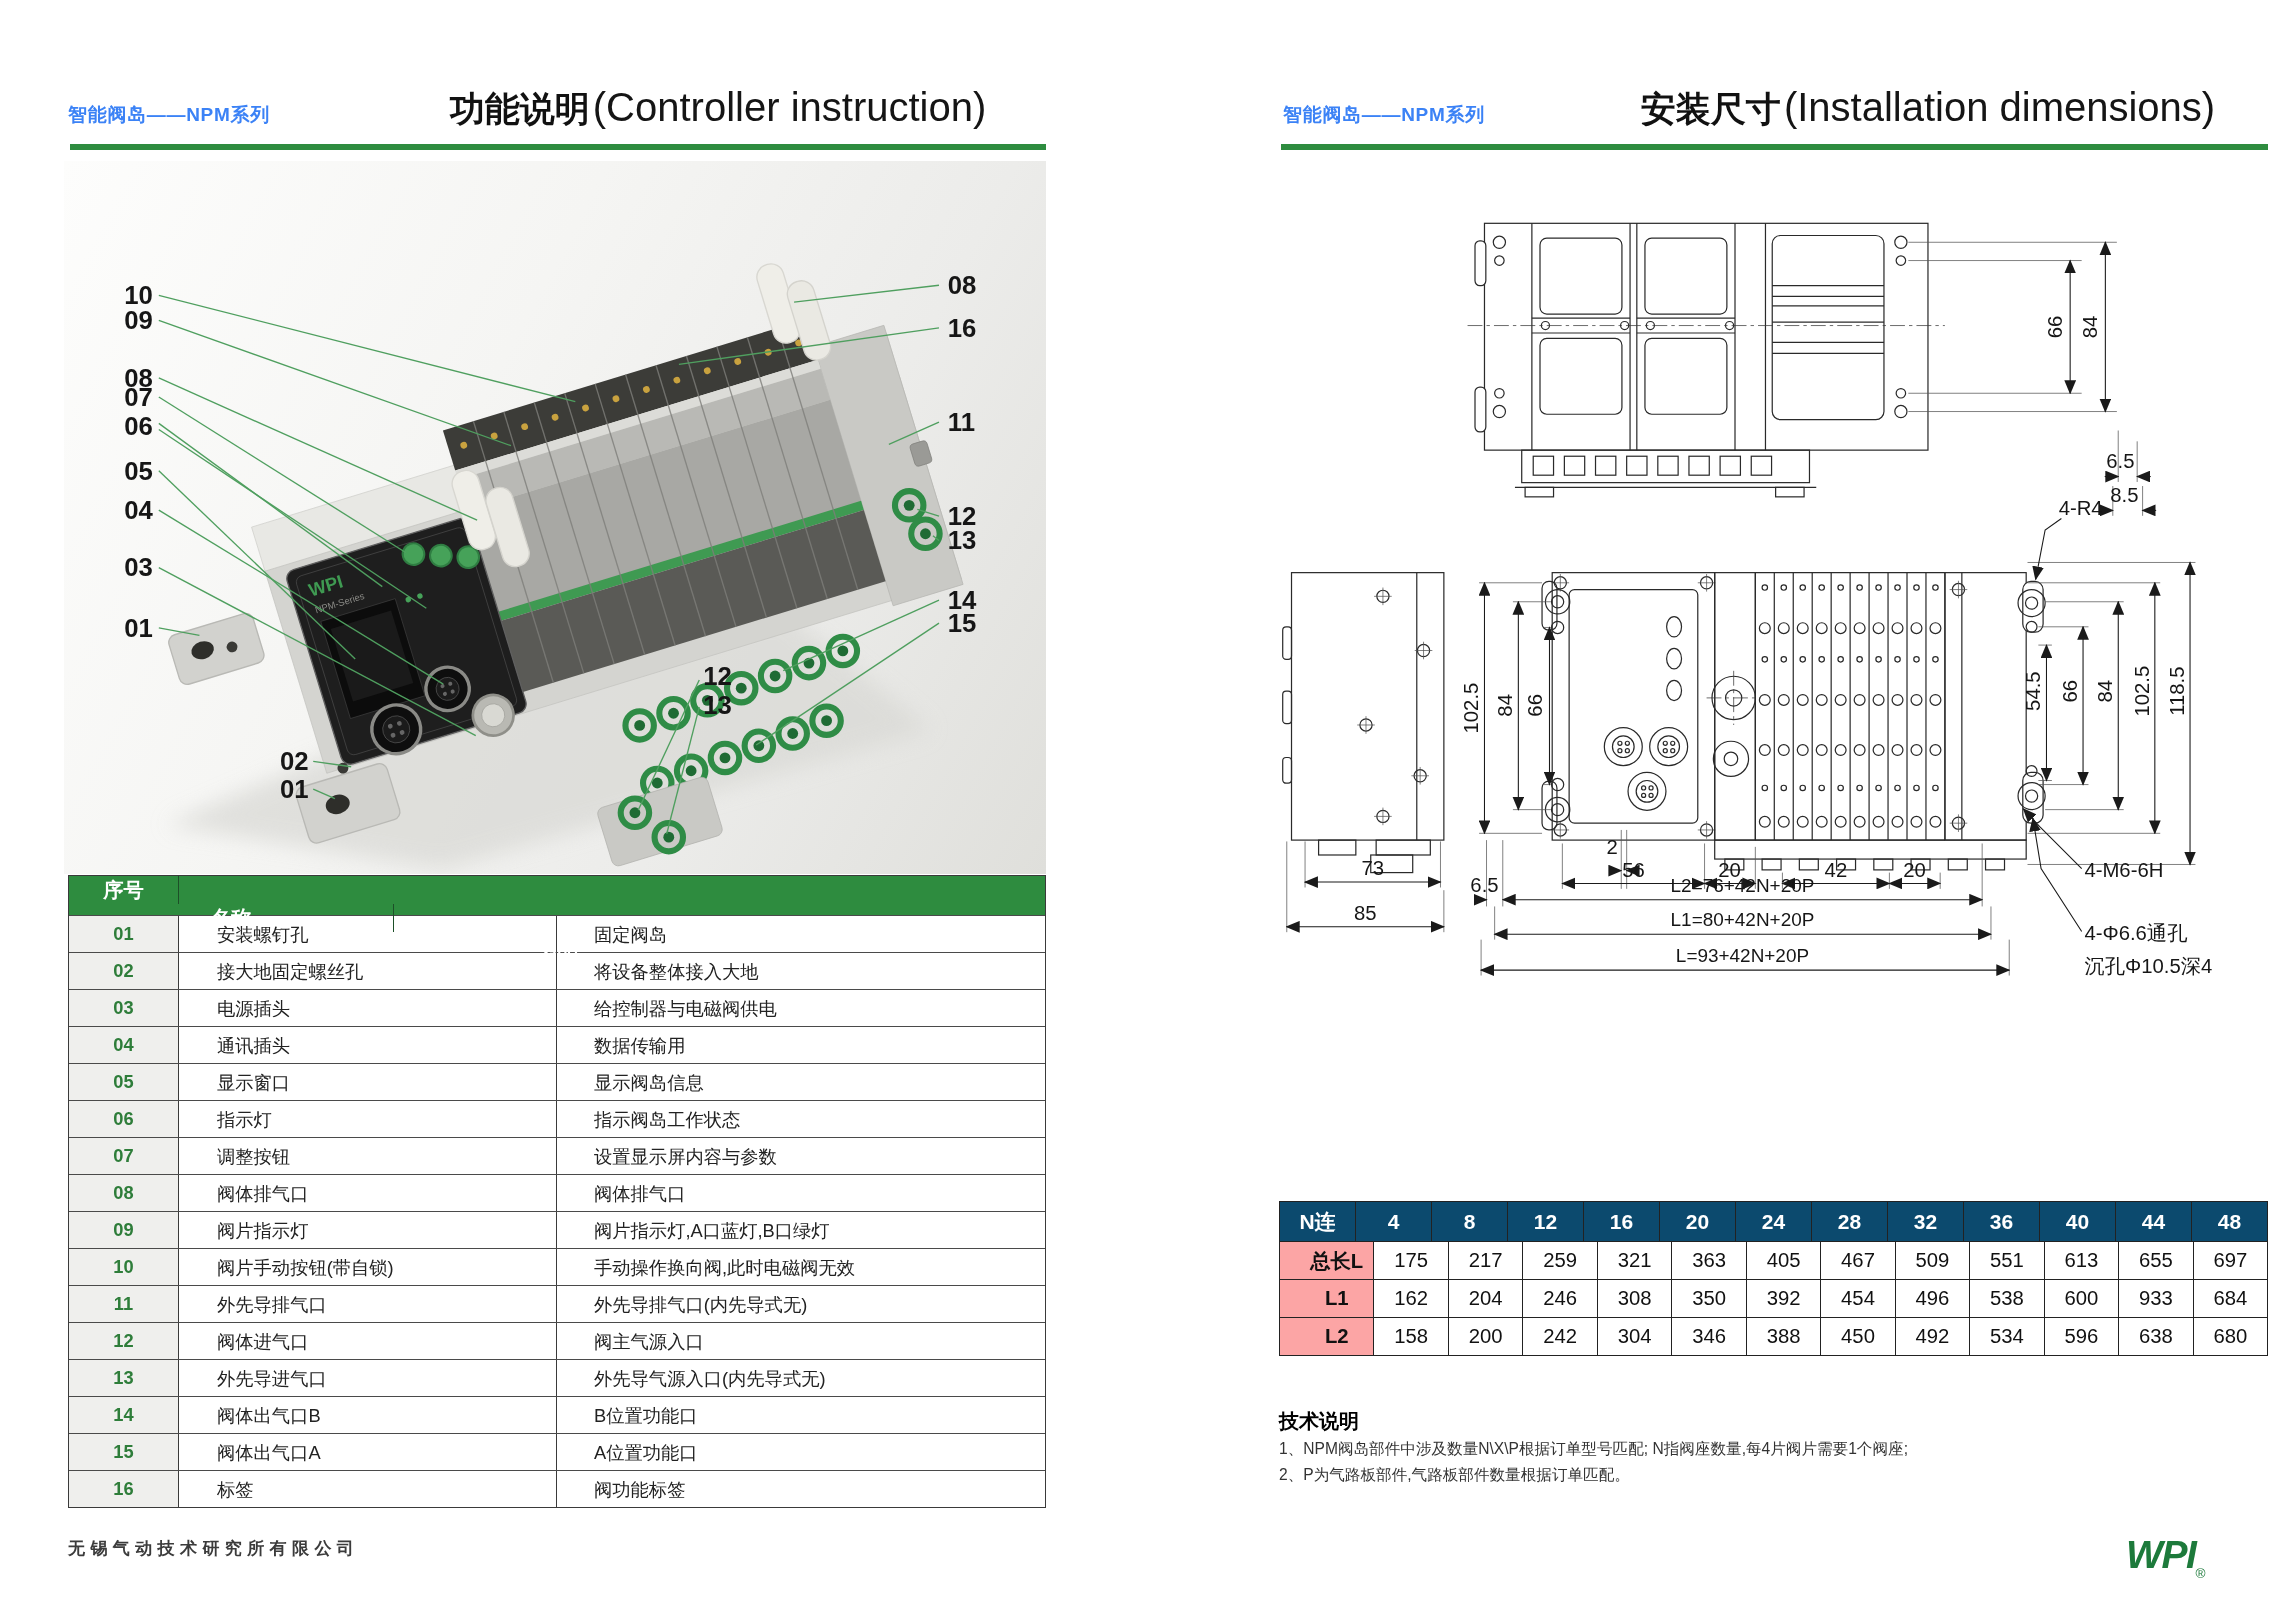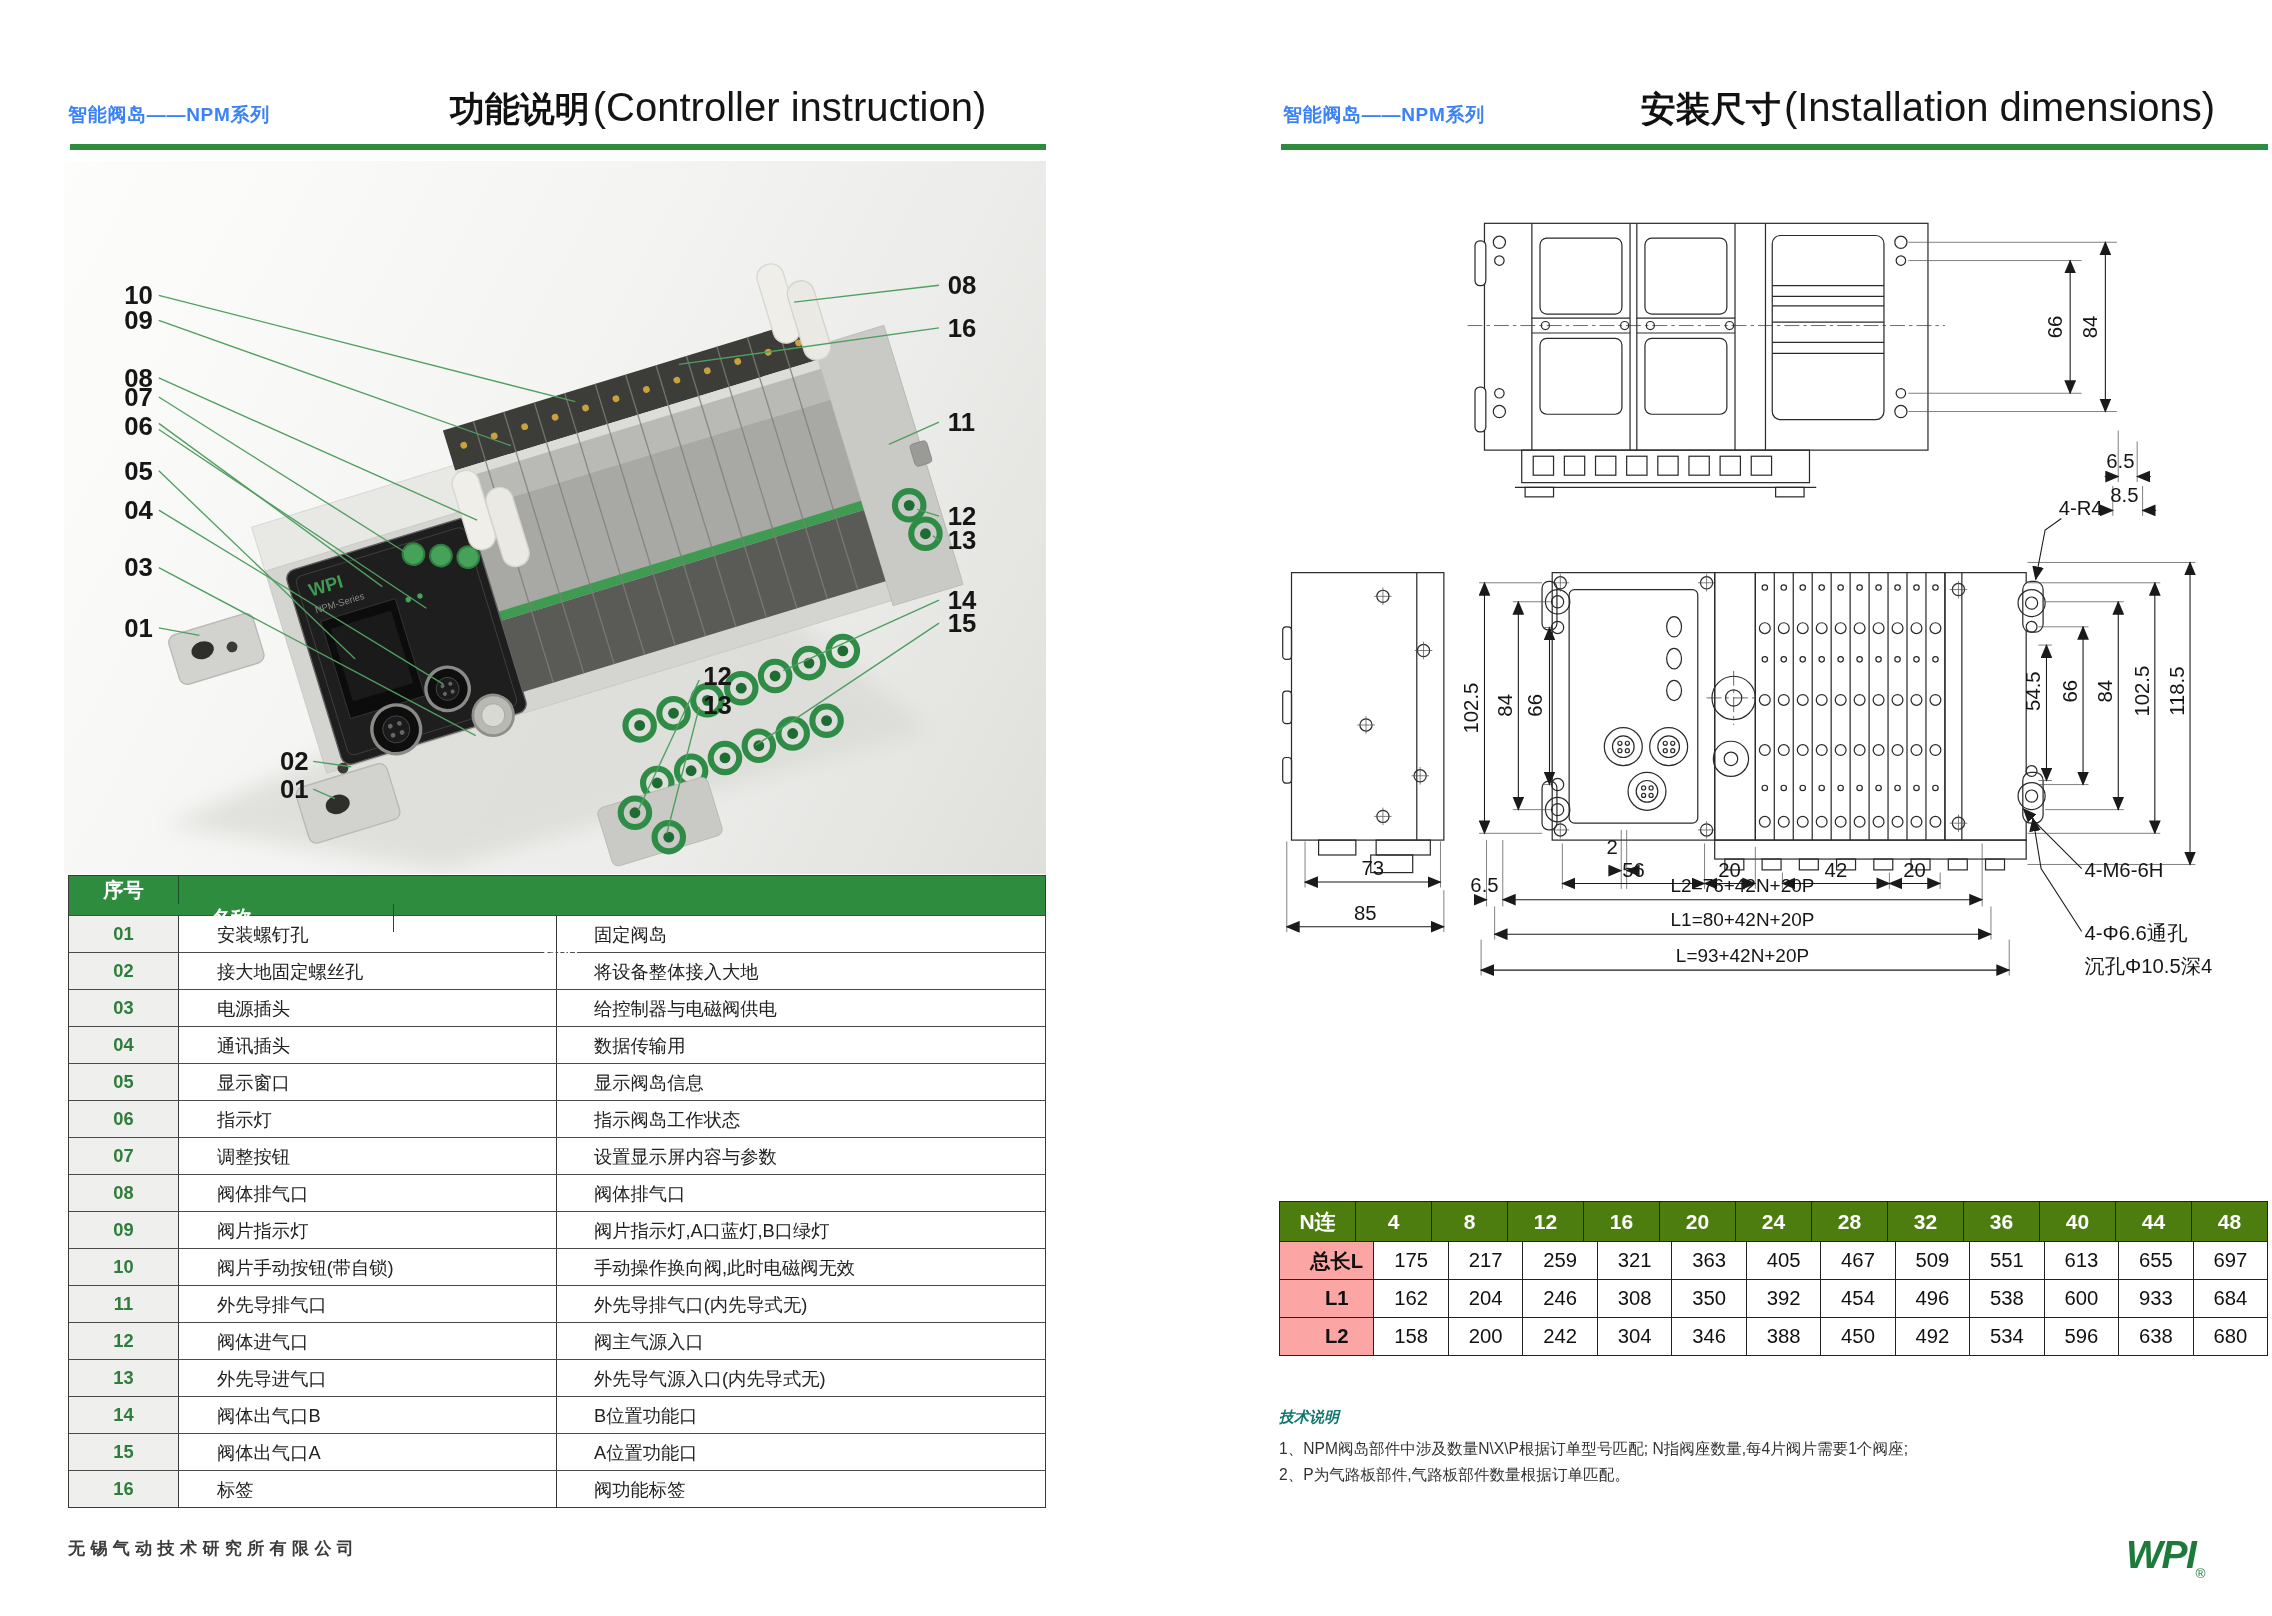--- a/index.html
+++ b/index.html
@@ -26,30 +26,30 @@
   .ftable .thead .th:last-child{border-right:none;}
   .ftable .tr{display:flex;height:36px;border-top:1px solid #4a4a4a;font-size:18.3px;}
   .ftable .td{display:flex;align-items:center;box-sizing:border-box;}
   .c1{width:110px;justify-content:center;background:#efefed;color:#2e7d3a;font-weight:700;border-right:1px solid #3a3a3a;}
   .c2{width:378px;padding-left:38px;border-right:1px solid #3a3a3a;color:#222;}
   .c3{flex:1;padding-left:37px;color:#222;}
   .company{position:absolute;left:68px;top:1537px;font-size:17px;font-weight:700;color:#3b3b3b;letter-spacing:5.4px;}
   
   .dtable{position:absolute;left:1279px;top:1201px;width:989px;border:1.4px solid #222;box-sizing:border-box;}
   .dtable .row{display:flex;}
-  .dtable .hrow{height:39px;background:#4d7c0f;color:#fff;font-size:21px;font-weight:700;}
+  .dtable .hrow{height:39px;background:#0c4a6e;color:#fff;font-size:21px;font-weight:700;}
   .dtable .vrow{height:37px;font-size:20.3px;border-top:1px solid #222;}
   .dtable .cell{display:flex;align-items:center;justify-content:center;border-right:1px solid #222;box-sizing:border-box;}
   .dtable .cell:last-child{border-right:none;}
   .dtable .cell:first-child{width:77px;flex:none;}
   .dtable .hrow .cell{flex:1;}
   .dtable .vrow .cell{flex:1;background:#fff;color:#111;}
   .dtable .vrow .cell:first-child{background:#fca5a5;font-weight:700;padding-left:20px;}
   
-  .notes-title{position:absolute;left:1279px;top:1408px;font-size:15px;font-weight:700;color:#0f766e;font-style:italic;}
+  .notes-title{position:absolute;left:1279px;top:1408px;font-size:20px;font-weight:700;color:#000000;}
   .note-line{position:absolute;left:1279px;font-size:15.6px;color:#333;}
   
   .wpi{position:absolute;left:2126px;top:1533px;font-size:39px;font-weight:800;color:#1d7a3b;letter-spacing:-1.4px;font-style:italic;}
   .wpi .reg{font-size:13.6px;font-weight:400;font-style:normal;vertical-align:-9.5px;letter-spacing:0;}
   
   .ln{stroke:#2a2a2a;stroke-width:1.8;fill:none;}
   .lnf{stroke:#2a2a2a;stroke-width:1.8;fill:#fff;}
   .cl{stroke:#3a3a3a;stroke-width:1.1;stroke-dasharray:22 6 5 6;fill:none;}
   .dl{stroke:#1a1a1a;stroke-width:1.6;fill:none;}
   .xl{stroke:#555;stroke-width:1.1;fill:none;}

